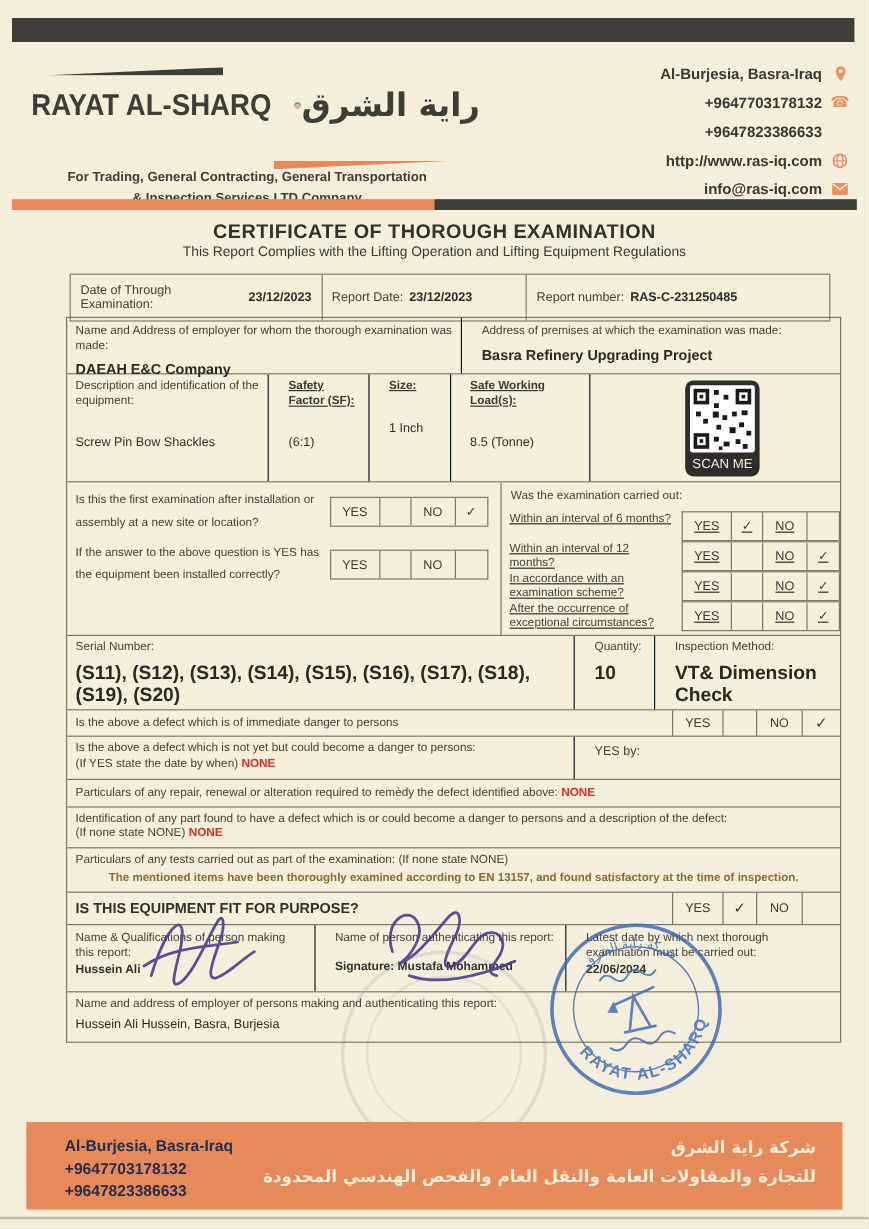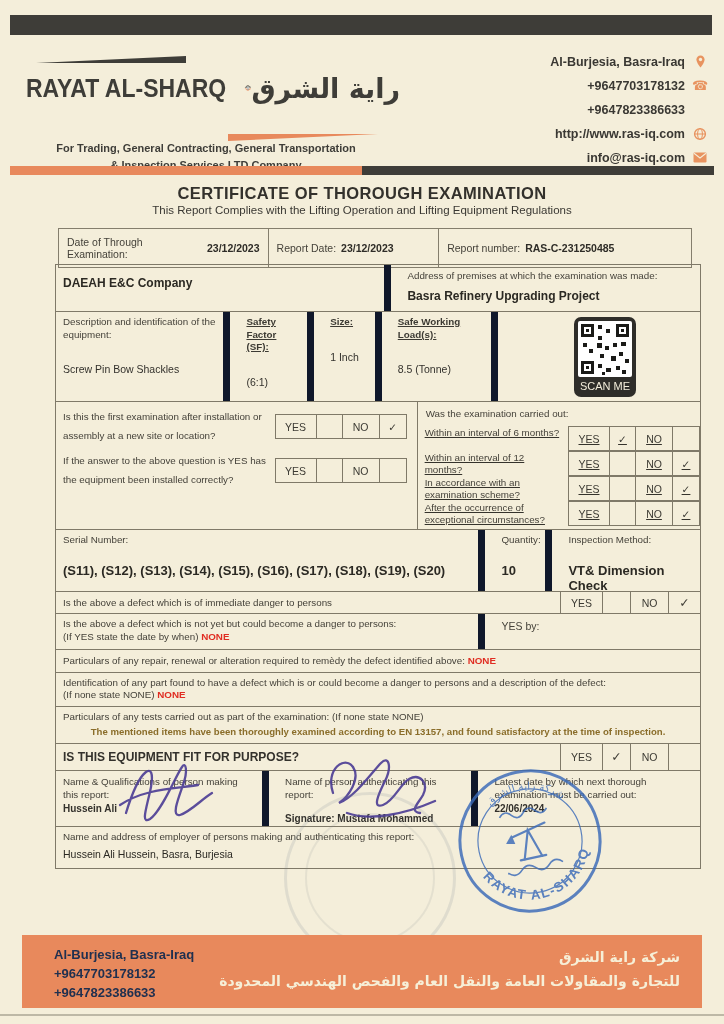--- a/index.html
+++ b/index.html
@@ -36,21 +36,21 @@
   .meta-cell { padding:7px 8px; display:flex; gap:5px; align-items:center; }
   .meta-cell + .meta-cell { border-left:1px solid #847e6d; }
   .m1 { width:33%; } .m2 { width:27%; } .m3 { width:40%; }
   .meta-label { color:#45423a; } .meta-value { font-weight:600; color:#2e2c27; }
 
   
   .doc-table { position:absolute; left:55px; top:264px; width:646px; border:1px solid #7f7968; font-size:9.8px; }
   .trow { display:flex; align-items:stretch; border-top:1px solid #7f7968; }
   .trow:first-child { border-top:none; }
   .cell { padding:4px 7px; }
-  .cell + .cell { border-left:7px solid #0f172a;padding-left:16px; }
+  .cell + .cell { border-left:1px solid #0f172a;padding-left:16px; }
   .lab { color:#45423a; line-height:1.3; }
   .val { font-size:11px; font-weight:600; color:#2b2923; }
   .u { text-decoration:underline; font-weight:bold; color:#3c3a33; }
 
   .rowA { height:46px; } .rowA .cell { padding-top:5px; }
   .rowA .val { margin-top:6px; font-size:12px; }
   .cA1 { width:51%; } .cA2 { width:49%; }
 
   .rowB { height:90px; }
   .cB1{width:26%;} .cB2{width:13%;} .cB3{width:10.5%;} .cB4{width:18%;} .cB5{width:14%;} .cB6{flex:1; display:flex; align-items:center; justify-content:center; padding:3px;}
@@ -66,21 +66,21 @@
   .ynbox > div { display:flex; align-items:center; justify-content:center; color:#3c3a33; font-size:10.5px; }
   .ynbox > div + div { border-left:1px solid #7f7968; }
   .yn-yes{width:40px;} .yn-c1{width:26px; font-size:12.5px;} .yn-no{width:37px;} .yn-c2{width:27px; font-size:12.5px;}
   .qleft .ynbox { margin-right:2px; }
   .qrhead { color:#45423a; margin:2px 0 8px 1px; }
   .qritem { display:flex; align-items:flex-start; min-height:25px;text-decoration:underline; }
   .qritem .ynbox { margin-top:-1px; }
 
   .rowS { height:62px; }
   .cS1 { width:65.6%; } .cS2 { width:10.4%; } .cS3 { flex:1; }
-  .rowS .val { margin-top:16px; font-size:13px; }
+  .rowS .val { margin-top:6px; font-size:16px; }
 
   .flagrow { min-height:22px; }
   .flag-text { flex:1; display:flex; align-items:center; padding:3px 7px; color:#45423a; }
   .flag-cell { display:flex; align-items:center; justify-content:center; border-left:1px solid #7f7968; color:#3c3a33; font-size:10.5px; }
   .f-yes{width:42px;} .f-c1{width:28px; font-size:12.5px;} .f-no{width:38px;} .f-c2{width:32px; font-size:12.5px;}
 
   .rowP { min-height:36px; }
   .cP1 { width:65.6%; line-height:1.35; }
   .cP2 { flex:1; padding-top:6px; color:#45423a; font-size:10.5px; }
   .red { color:#e02d22; font-weight:bold; }
@@ -218,20 +218,21 @@
     <div class="meta-cell m3">
       <span class="meta-label">Report number:</span>
       <span class="meta-value">RAS-C-231250485</span>
     </div>
   </div>
 
   <div class="doc-table">
 
     <div class="trow rowA">
       <div class="cell cA1">
+        <div class="lab">Name and Address of employer for whom the thorough examination was made:</div>
         <div class="val">DAEAH E&amp;C Company</div>
       </div>
       <div class="cell cA2">
         <div class="lab">Address of premises at which the examination was made:</div>
         <div class="val">Basra Refinery Upgrading Project</div>
       </div>
     </div>
 
     <div class="trow rowB">
       <div class="cell cB1">

